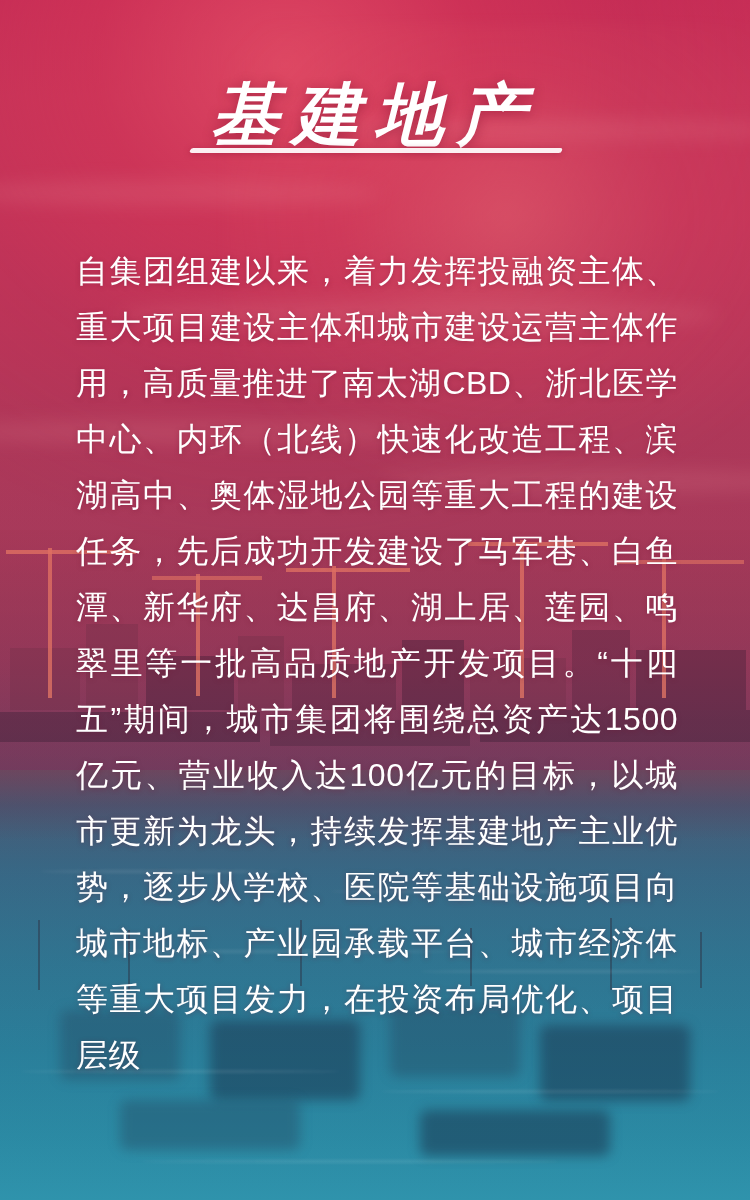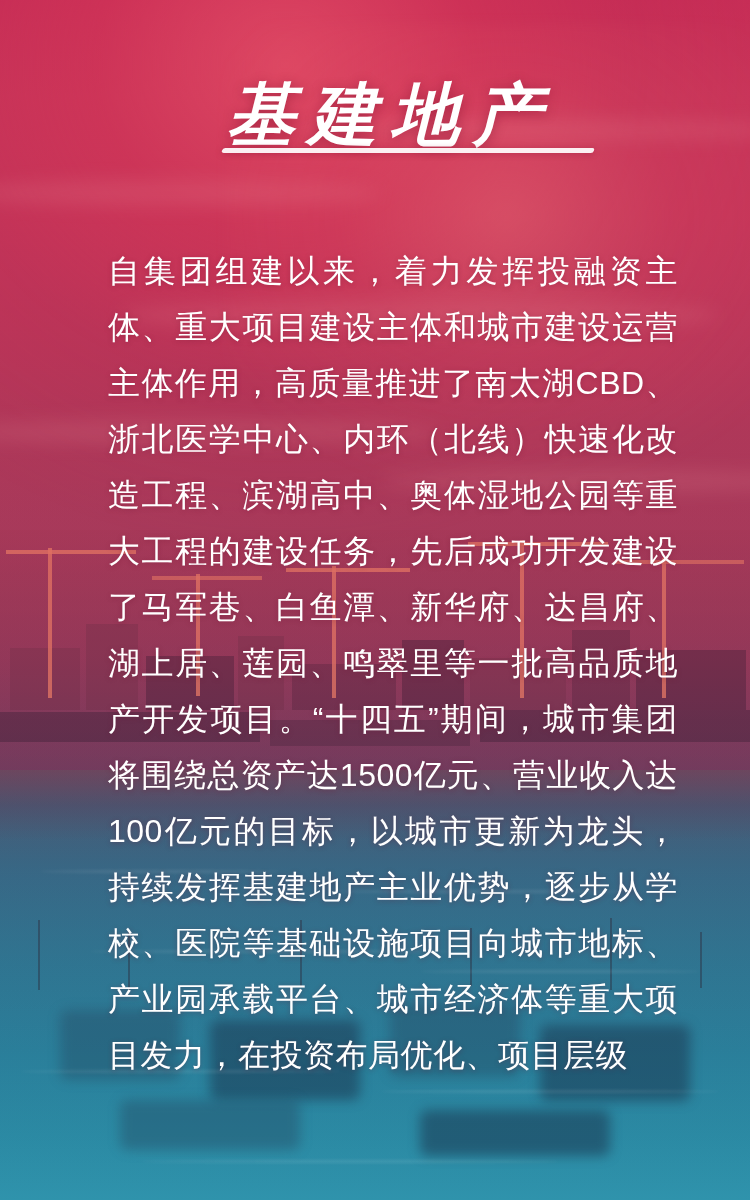--- a/index.html
+++ b/index.html
@@ -168,21 +168,20 @@
       rgba(190, 50, 85, 0.30) 55%,
       rgba(120, 60, 95, 0.12) 72%,
       rgba(40, 110, 130, 0.04) 88%,
       rgba(40, 120, 140, 0.00) 100%);
   }
 
   
   .content {
     position: absolute;
     inset: 0;
-    margin-left: 32px;
   }
   .title {
     position: absolute;
     left: 0;
     right: 0;
     top: 70px;
     text-align: center;
     color: #ffffff;
     font-family: "DejaVu Serif", serif;
     font-size: 68px;

